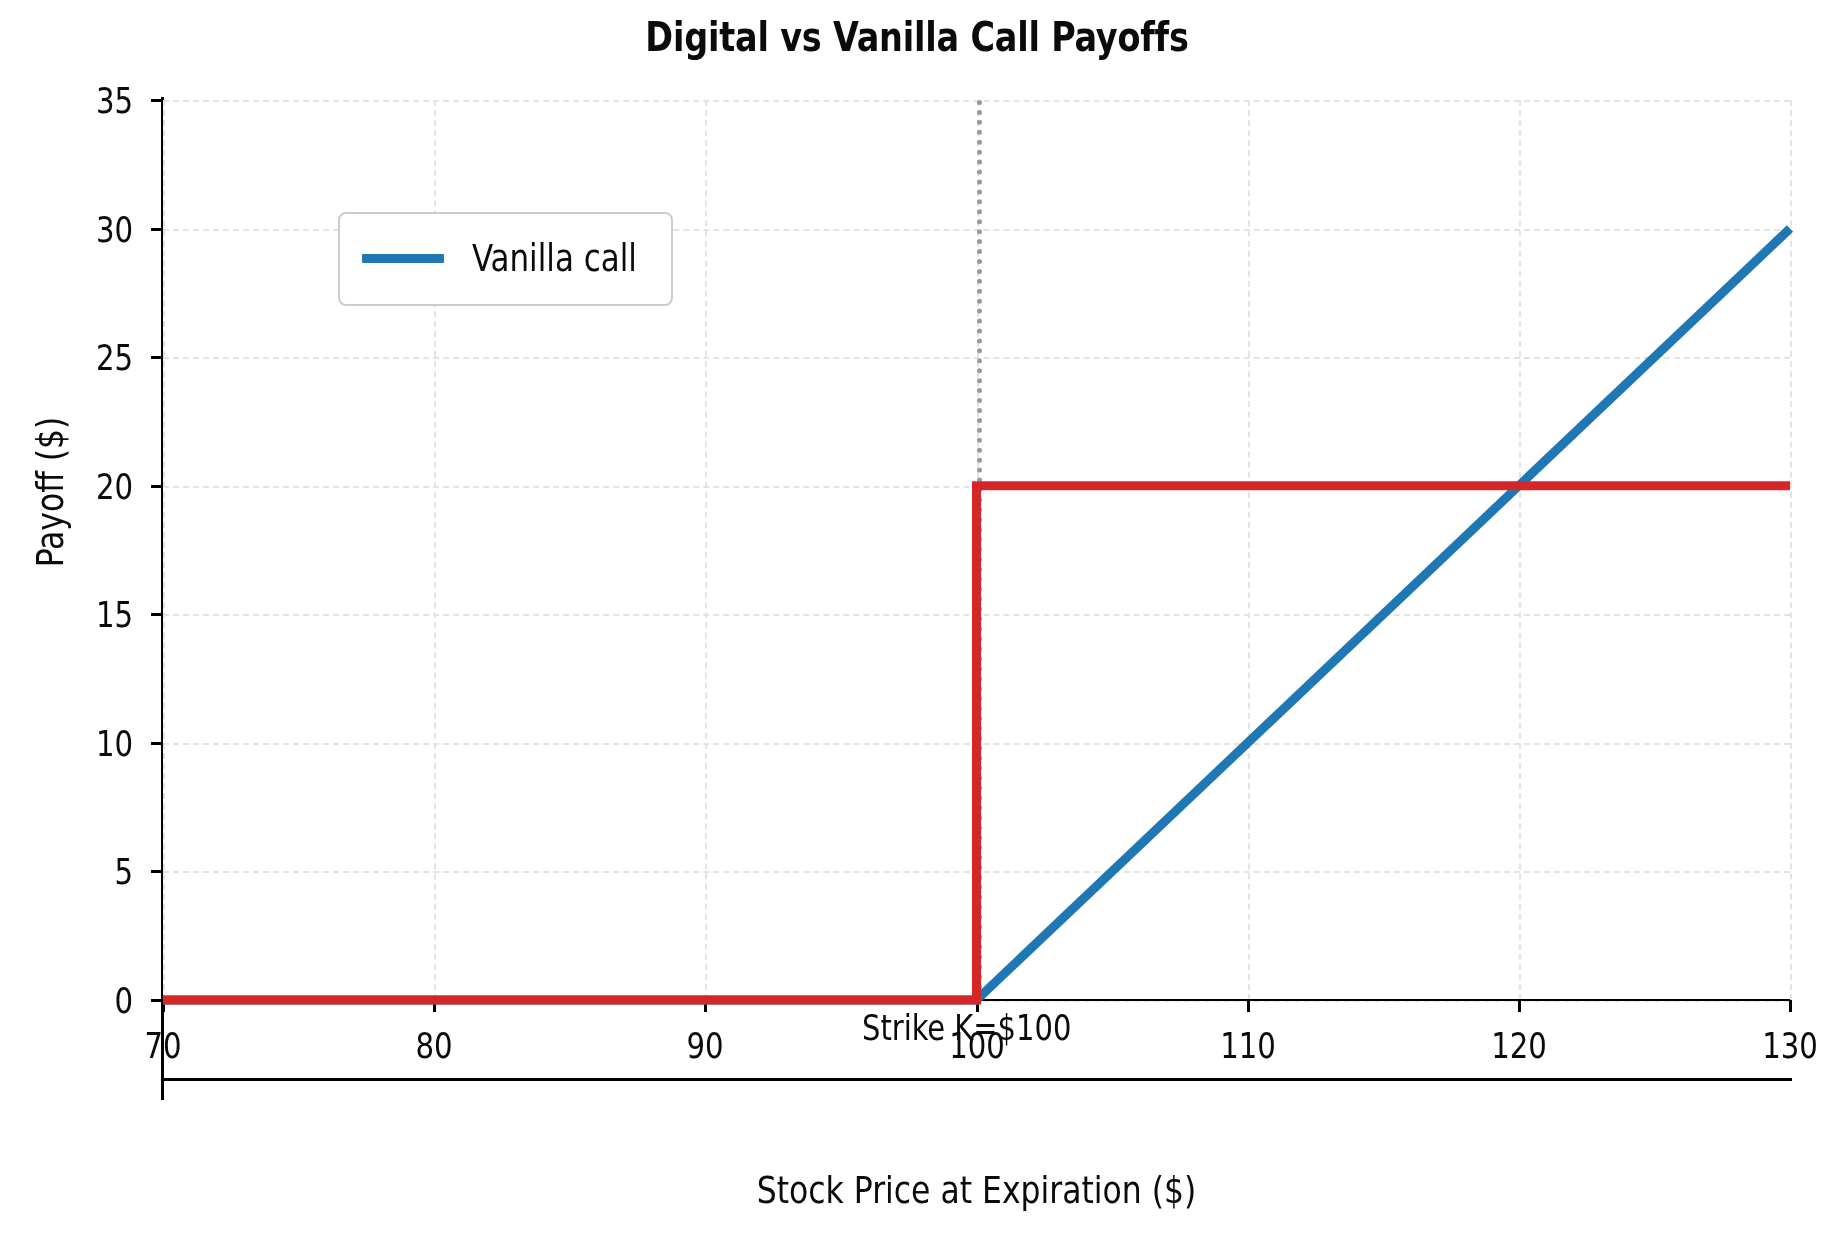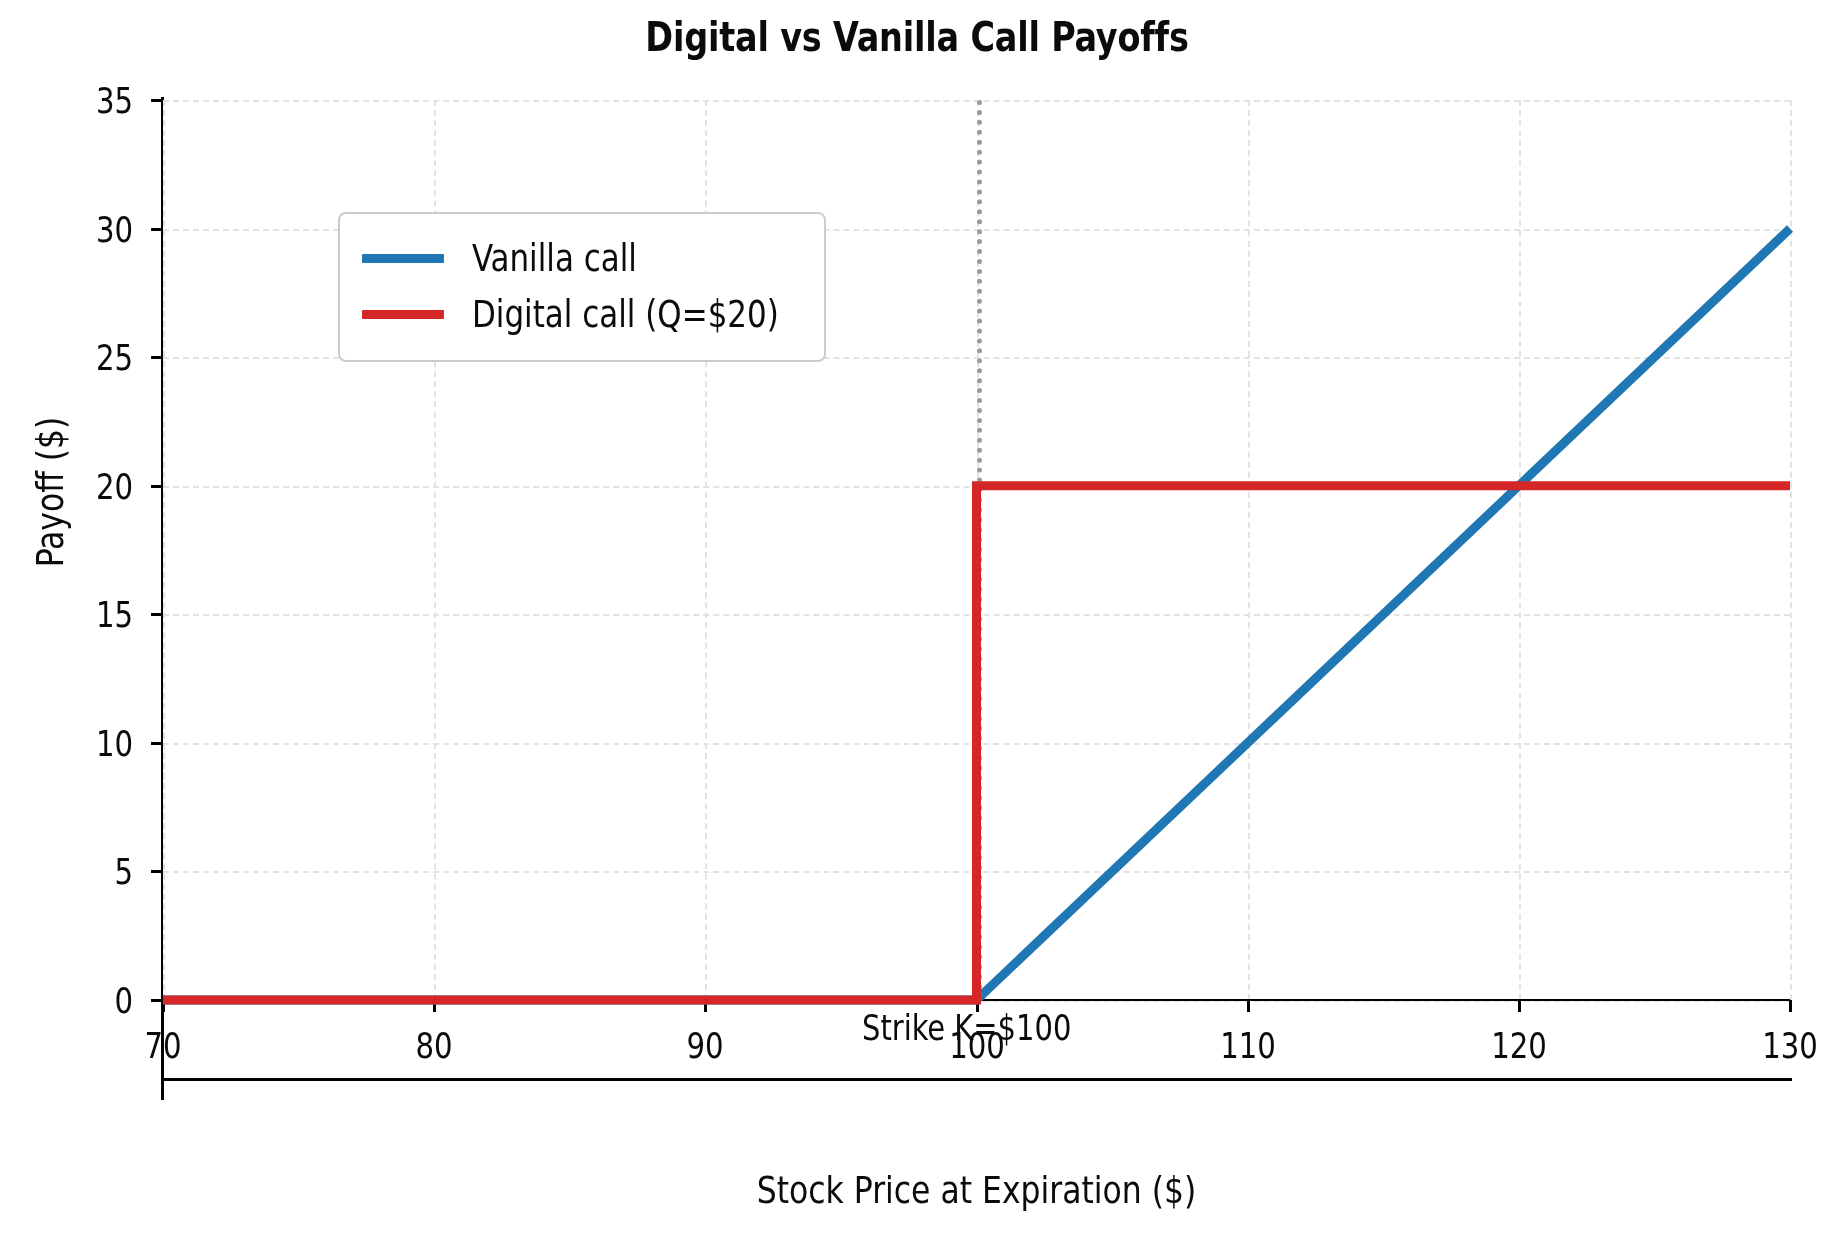--- a/index.html
+++ b/index.html
@@ -273,24 +273,20 @@
       <polyline id="series-1" fill="none" stroke-width="9" stroke-linejoin="miter" stroke-linecap="butt" stroke="#d62728" points="0,900 813.5,900 813.5,385.7142857142858 1627,385.7142857142858"></polyline>
     </svg>
 
     <div id="strike-annotation" style="left: 698.5px; top: 908px;">Strike K=$100</div>
 
     <div id="legend">
       <div class="legend-row">
         <span class="legend-swatch" style="background: rgb(31, 119, 180);"></span>
         <span class="legend-text">Vanilla call</span>
       </div>
-      <div class="legend-row">
-        <span class="legend-swatch" style="background: rgb(214, 39, 40);"></span>
-        <span class="legend-text">Digital call (Q=$20)</span>
-      </div>
     </div>
 
   </div>
 
   <div id="xlabel">Stock Price at Expiration ($)</div>
   <div id="ylabel">Payoff ($)</div>
 
 </div>
 
 </body></html>

